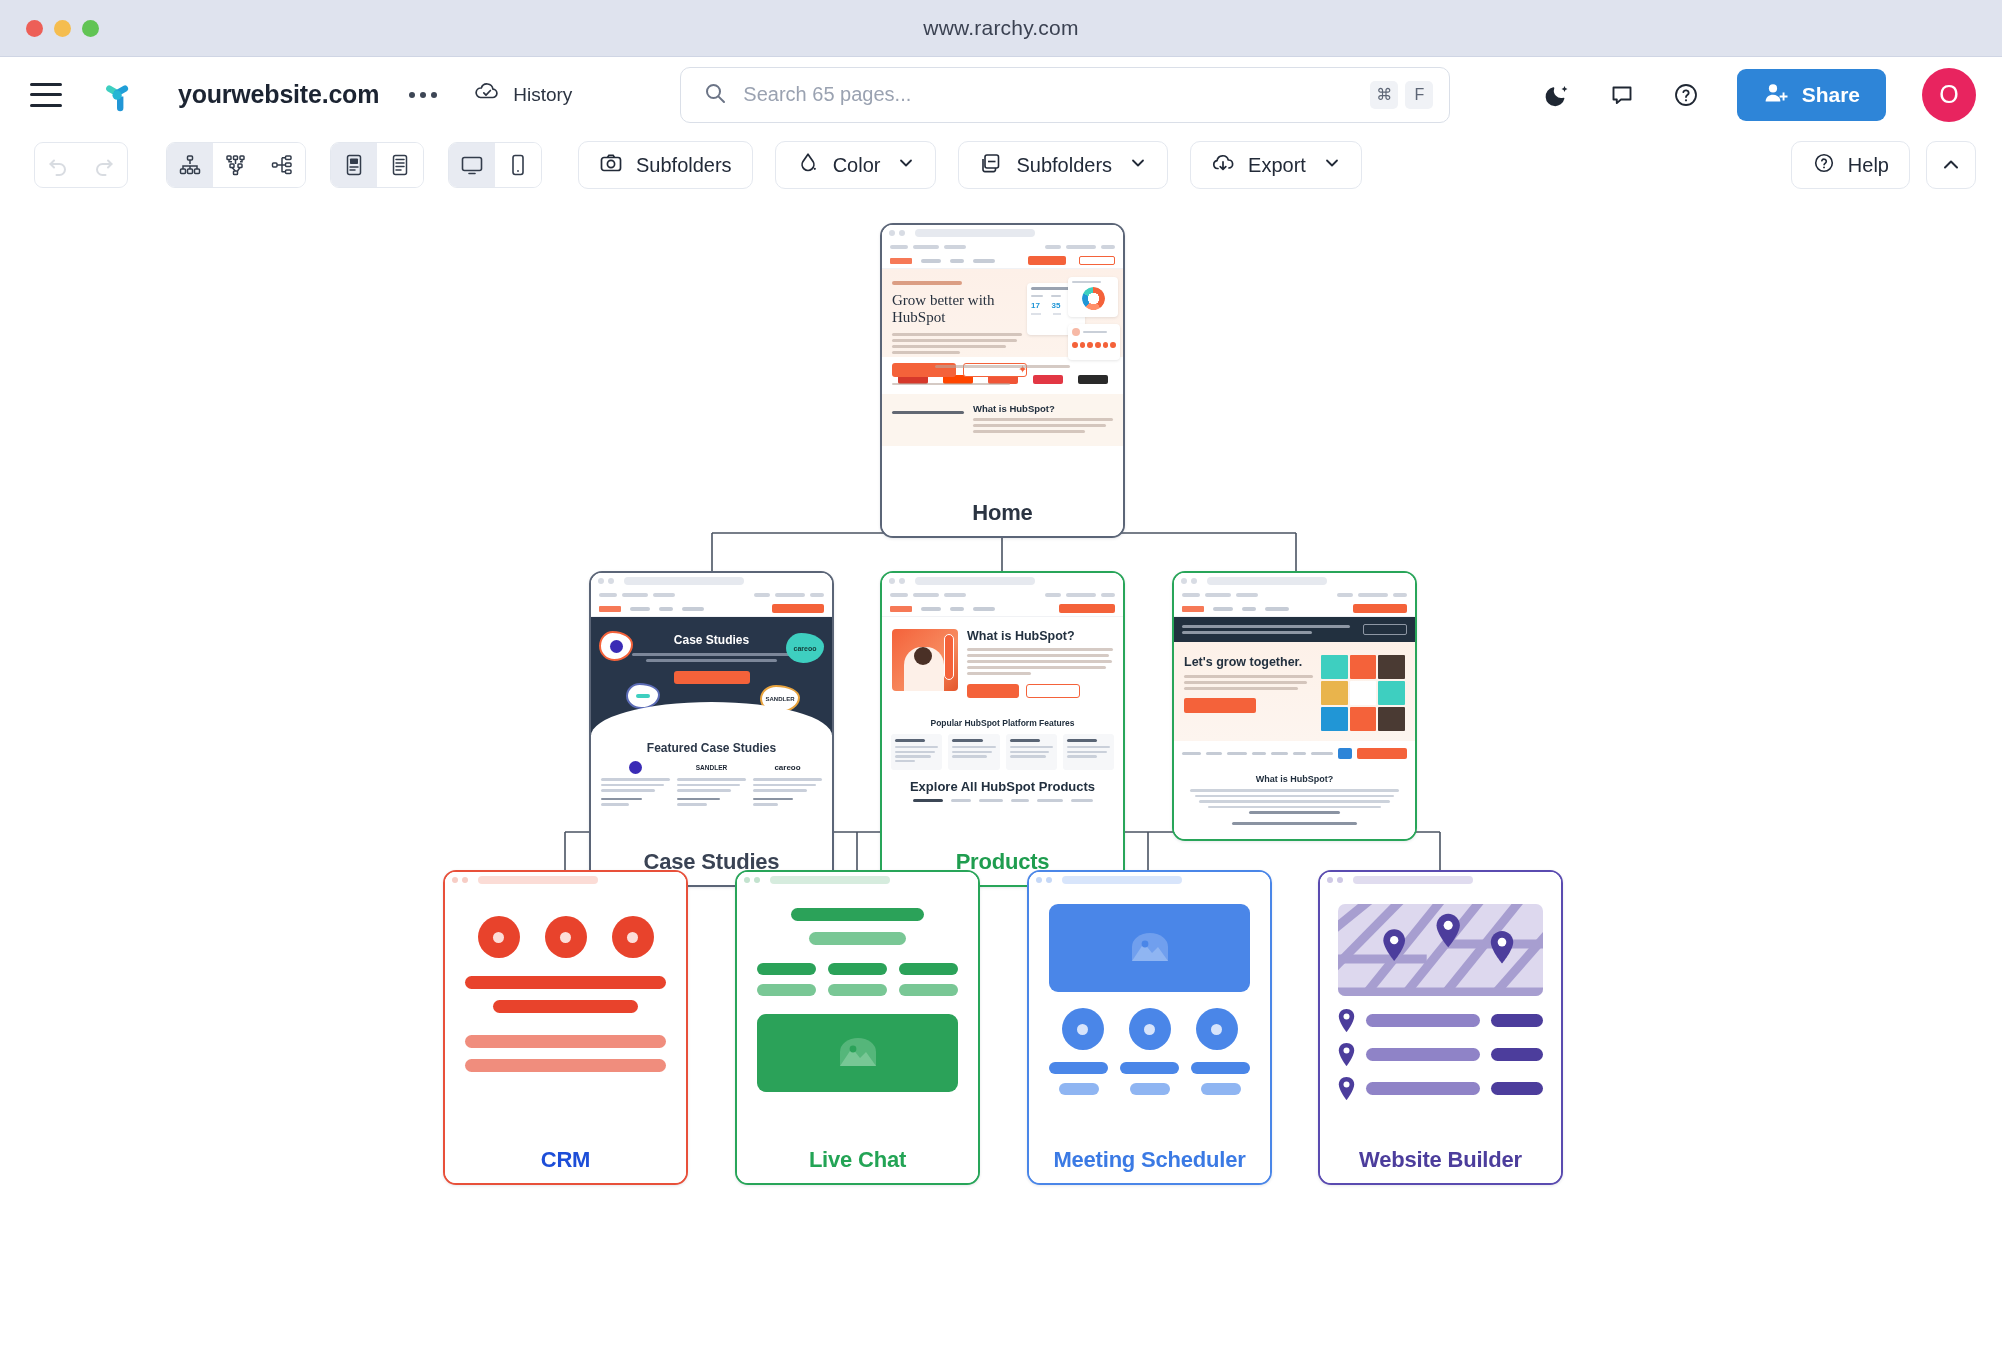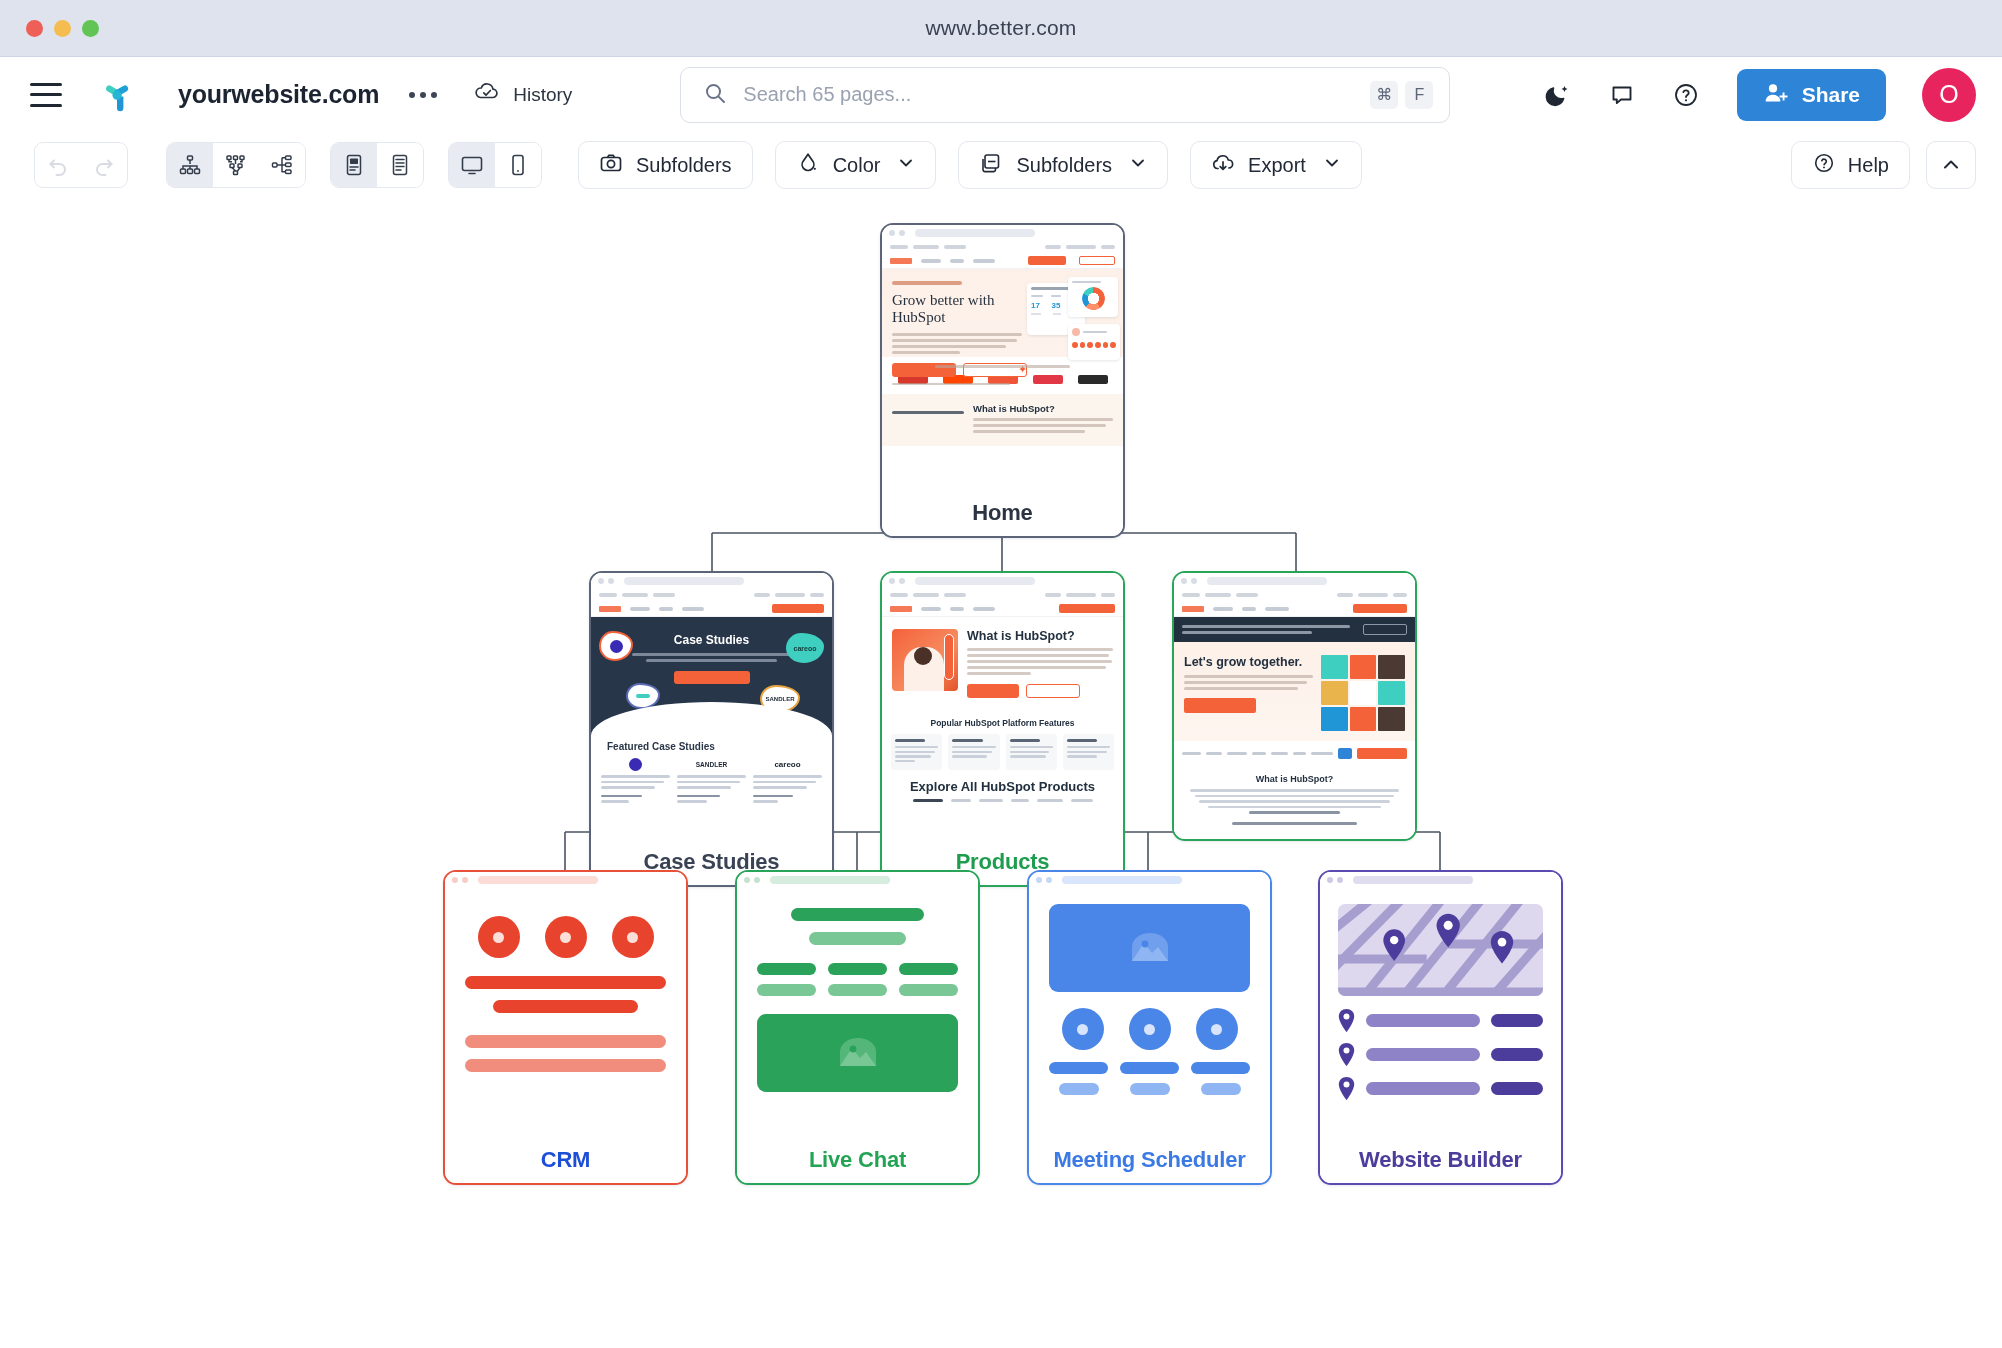--- a/index.html
+++ b/index.html
@@ -168,21 +168,21 @@
   .hs-whatis { background: #fcf5ee; padding: 9px 10px 10px; }
 
   
   .cs-hero { background: #28364a; padding: 16px 10px 0; position: relative; height: 118px; }
   .cs-title { text-align: center; color: #fff; font-size: 12px; font-weight: bold; }
   .cs-sub { margin: 6px auto 0; width: 72%; }
   .cs-sub .l { height: 3px; background: #7c879a; border-radius: 2px; margin-bottom: 3px; }
   .cs-btn { margin: 9px auto 0; height: 13px; width: 76px; border-radius: 3px; background: #f4623a; }
   .cs-blob { position: absolute; border-radius: 40% 60% 55% 45%/50% 45% 55% 50%; display: flex; align-items: center; justify-content: center; font-size: 7px; font-weight: bold; }
   .cs-wave { position: absolute; left: 0; right: 0; bottom: -1px; height: 34px; background: #fff; border-radius: 50% 50% 0 0 / 100% 100% 0 0; }
-  .cs-featured { font-size: 10px; font-weight: bold; color: #2b3748; padding: 6px 16px 4px; background: #fff; }
+  .cs-featured { text-align: center; font-size: 12px; font-weight: bold; color: #2b3748; padding: 6px 8px 4px; background: #fff; }
   .cs-cols { display: flex; padding: 0 10px 8px; gap: 7px; background: #fff; }
   .cs-col { flex: 1; }
   .cs-col .ph { height: 16px; display: flex; align-items: center; justify-content: center; font-size: 7px; font-weight: bold; color: #1b2431; }
   .cs-col .l { height: 2.5px; background: #c9cfda; border-radius: 2px; margin: 3px 0; }
 
   
   .pr-hero { display: flex; gap: 9px; padding: 12px 10px; background: #fff; align-items: flex-start; }
   .pr-img { width: 66px; height: 62px; border-radius: 4px; background: linear-gradient(135deg,#f4623a 0%,#f78b60 60%, #e4552b 100%); position: relative; overflow: hidden; flex: none; }
   .pr-right { flex: 1; }
   .pr-h { font-size: 12.5px; font-weight: bold; color: #22303f; }
@@ -234,21 +234,21 @@
 </style>
 </head>
 <body>
 
 <div class="titlebar">
   <div class="traffic">
     <span class="dot red"></span>
     <span class="dot yellow"></span>
     <span class="dot green"></span>
   </div>
-  <div class="title-url">www.better.com</div>
+  <div class="title-url">www.rarchy.com</div>
 </div>
 
 <div class="appbar">
   <div class="hamburger">
     <span></span>
       <span></span>
       <span></span>
   </div>
 
   <div class="logo-wrap">

